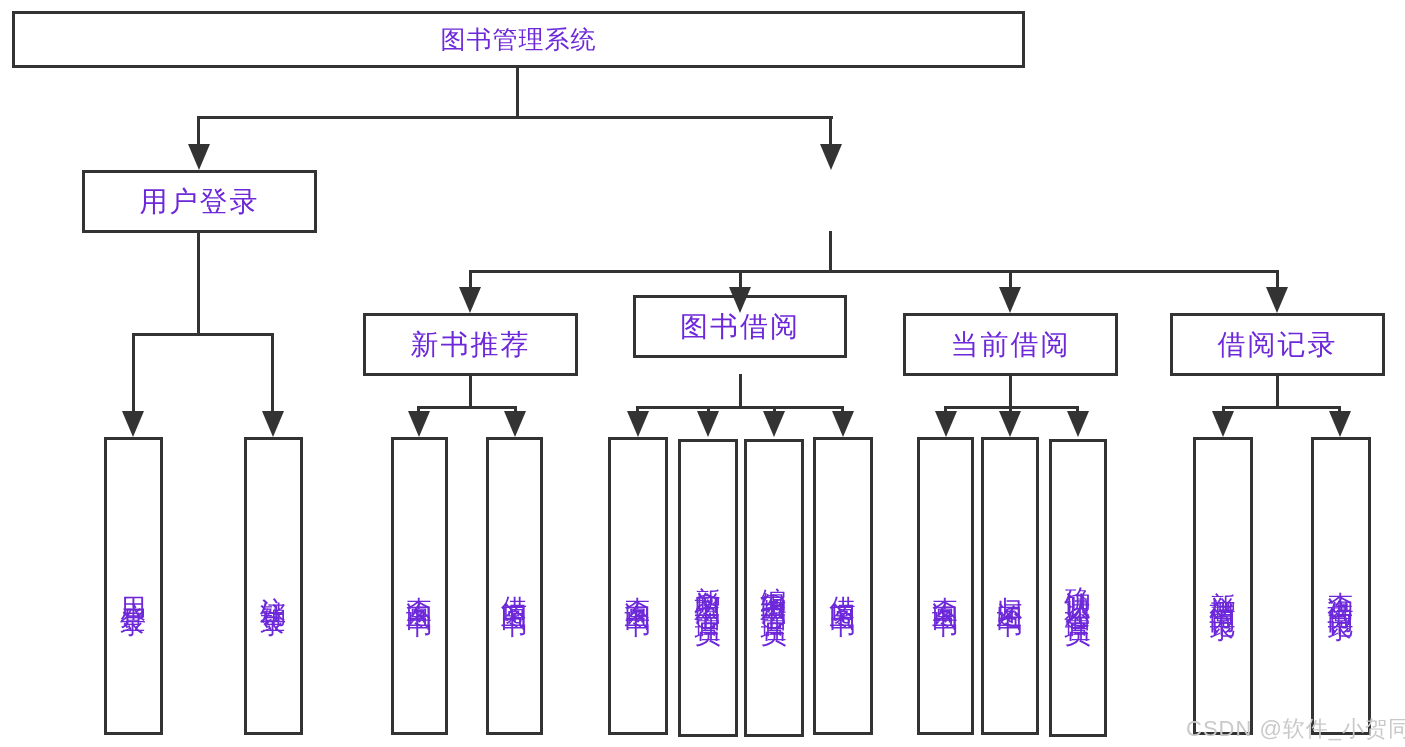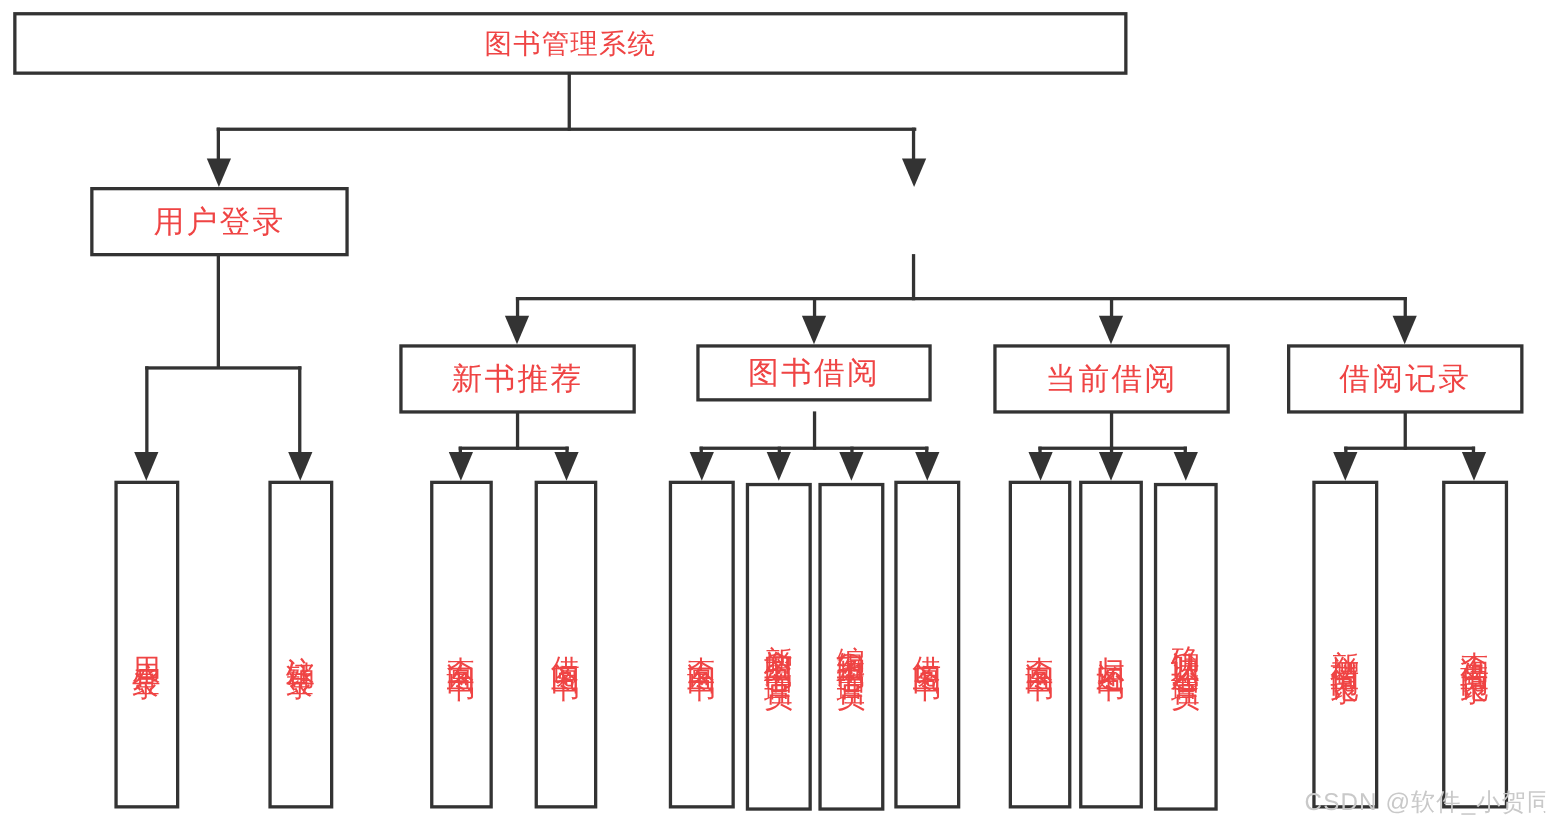--- a/index.html
+++ b/index.html
@@ -3,21 +3,21 @@
 <meta charset="utf-8">
 <style>
   html,body{margin:0;padding:0;background:#fff;}
   .stage{
     position:relative;width:1405px;height:747px;background:#ffffff;
     font-family:"Liberation Sans","DejaVu Sans",sans-serif;overflow:hidden;
   }
   .box{
     position:absolute;box-sizing:border-box;border:3px solid #333333;
     background:#ffffff;display:flex;align-items:center;justify-content:center;
-    color:#ef4444;
+    color:#6d28d9;
   }
   .title{font-size:25px;letter-spacing:1px;}
   .lvl{font-size:28px;letter-spacing:2px;}
   .leaf{font-size:26px;}
   .leaf span{
     writing-mode:vertical-rl;text-orientation:mixed;
     letter-spacing:5px;line-height:1;
   }
   .line{position:absolute;background:#333333;}
   .arrow{
@@ -39,21 +39,21 @@
     <span>图书管理系统</span>
   </div>
 
   <div class="box lvl" style="left:82px;top:170px;width:235px;height:63px">
     <span>用户登录</span>
   </div>
 
   <div class="box lvl" style="left:363px;top:313px;width:215px;height:63px">
     <span>新书推荐</span>
   </div>
-  <div class="box lvl" style="left:633px;top:313px;width:214px;height:52px">
+  <div class="box lvl" style="left:633px;top:295px;width:214px;height:63px">
     <span>图书借阅</span>
   </div>
   <div class="box lvl" style="left:1170px;top:313px;width:215px;height:63px">
     <span>借阅记录</span>
   </div>
   <div class="box lvl" style="left:903px;top:313px;width:215px;height:63px">
     <span>当前借阅</span>
   </div>
 
   <div class="box leaf" style="left:104px;top:437px;width:59px;height:298px">

